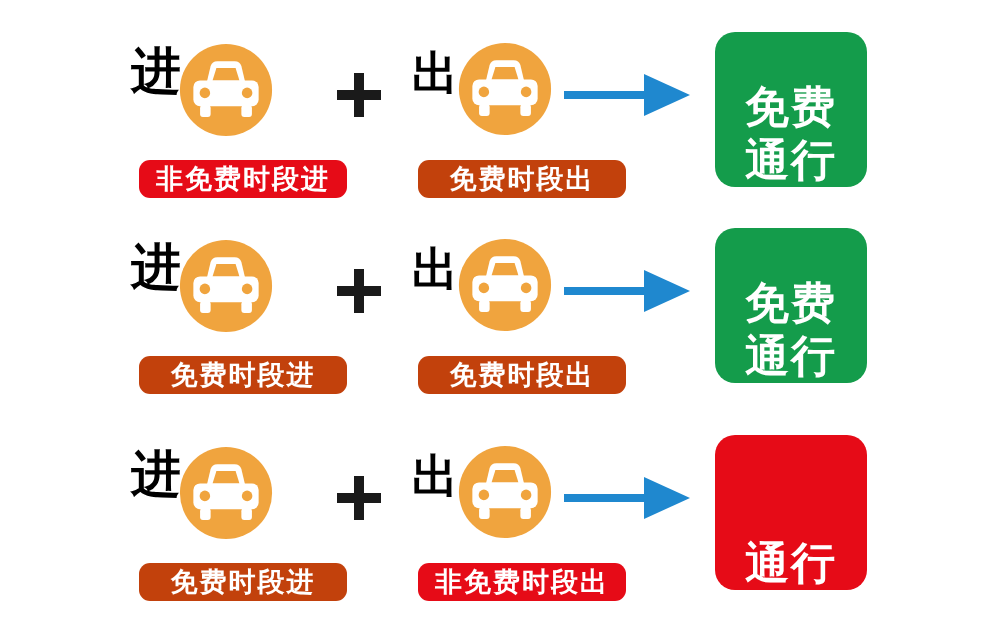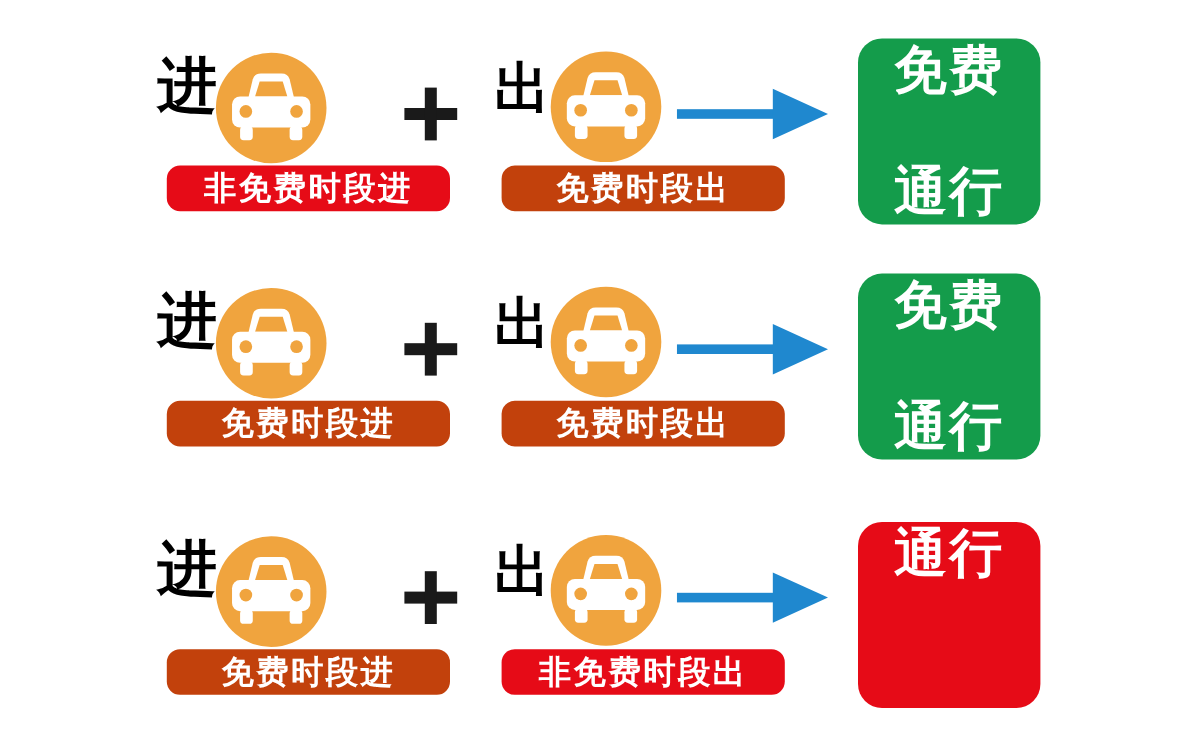--- a/index.html
+++ b/index.html
@@ -24,37 +24,37 @@
   .exit-car{left:457px;top:39px;}
 
   .plus{position:absolute;left:337px;top:71px;width:44px;height:44px;}
   .plus .h,.plus .v{position:absolute;background:#1a1a1a;}
   .plus .h{left:0;top:17px;width:44px;height:10px;}
   .plus .v{left:17px;top:0;width:10px;height:44px;}
 
   .arrow{position:absolute;left:564px;top:71px;width:126px;height:44px;}
 
   .badge-slot{
-    position:absolute;top:136px;width:236px;height:38px;
+    position:absolute;top:158px;width:208px;height:38px;
     display:flex;align-items:center;justify-content:center;
   }
   .enter-badge-slot{left:139px;}
   .exit-badge-slot{left:418px;}
   .badge{
     width:100%;height:100%;border-radius:11px;
     display:flex;align-items:center;justify-content:center;
     color:#fff;font-size:27px;font-weight:700;letter-spacing:2px;
   }
   .badge[data-type="red"]{background:#E60B17;}
   .badge[data-type="green"]{background:#c2410c;}
 
   .result{
     position:absolute;left:715px;top:30px;width:152px;height:155px;
     border-radius:20px;color:#fff;
-    display:flex;flex-direction:column;align-items:center;justify-content:space-between;
+    display:flex;flex-direction:column;align-items:center;justify-content:flex-end;
     font-size:44px;font-weight:700;line-height:1.22;letter-spacing:2px;
     text-align:center;
   }
   .result[data-type="green"]{background:#149C4B;}
   .result[data-type="red"]{background:#E60B17;}
 
   .defs{position:absolute;width:0;height:0;overflow:hidden;}
 </style>
 </head>
 <body>

